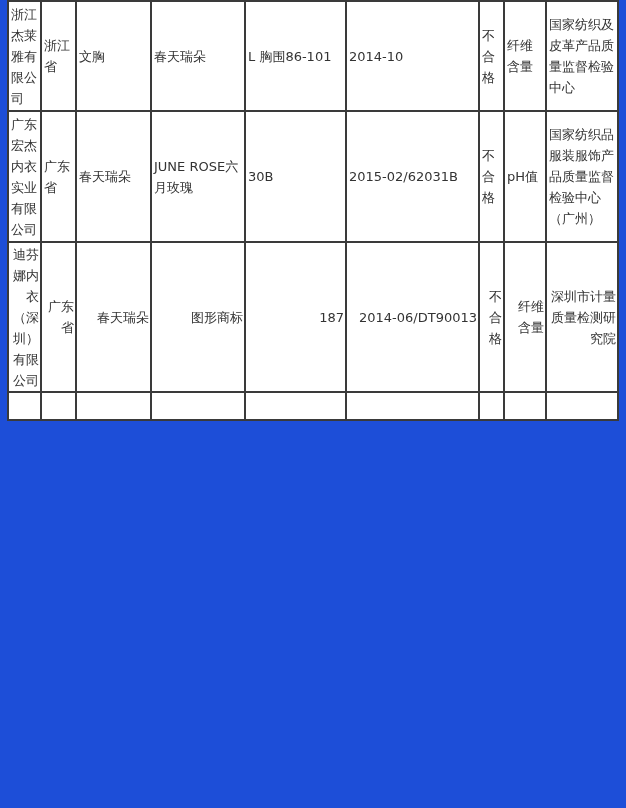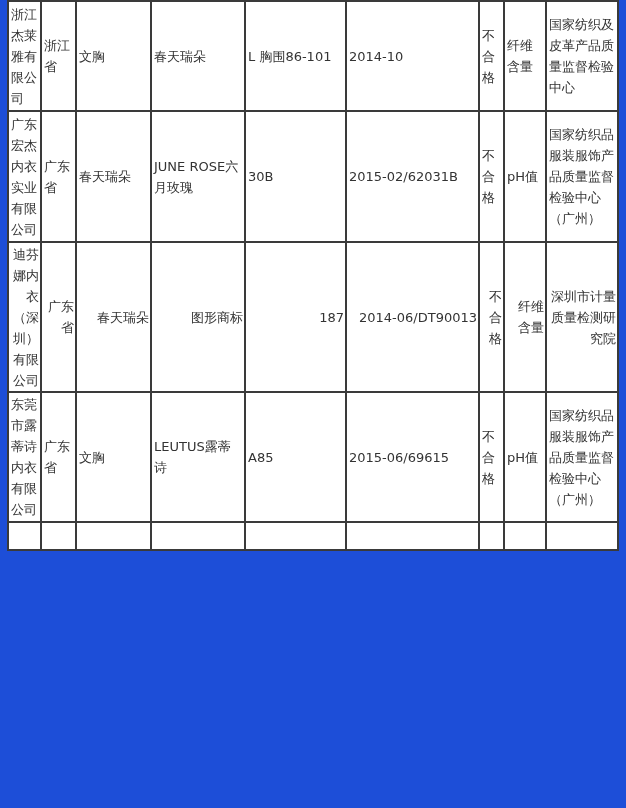--- a/index.html
+++ b/index.html
@@ -108,31 +108,20 @@
         <td>迪芬娜内衣（深圳）有限公司</td>
         <td>广东省</td>
         <td>春天瑞朵</td>
         <td>图形商标</td>
         <td>187</td>
         <td>2014-06/DT90013</td>
         <td>不合格</td>
         <td>纤维含量</td>
         <td>深圳市计量质量检测研究院</td>
       </tr>
-      <tr class="r5">
-        <td>东莞市露蒂诗内衣有限公司</td>
-        <td>广东省</td>
-        <td>文胸</td>
-        <td>LEUTUS露蒂诗</td>
-        <td>A85</td>
-        <td>2015-06/69615</td>
-        <td>不合格</td>
-        <td>pH值</td>
-        <td>国家纺织品服装服饰产品质量监督检验中心（广州）</td>
-      </tr>
       <tr class="partial">
         <td></td>
           <td></td>
           <td></td>
           <td></td>
           <td></td>
           <td></td>
           <td></td>
           <td></td>
           <td></td>

